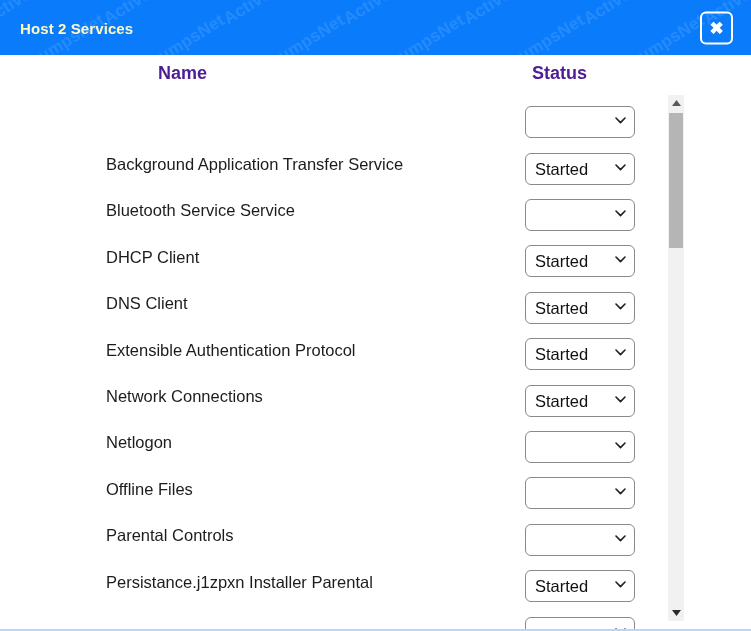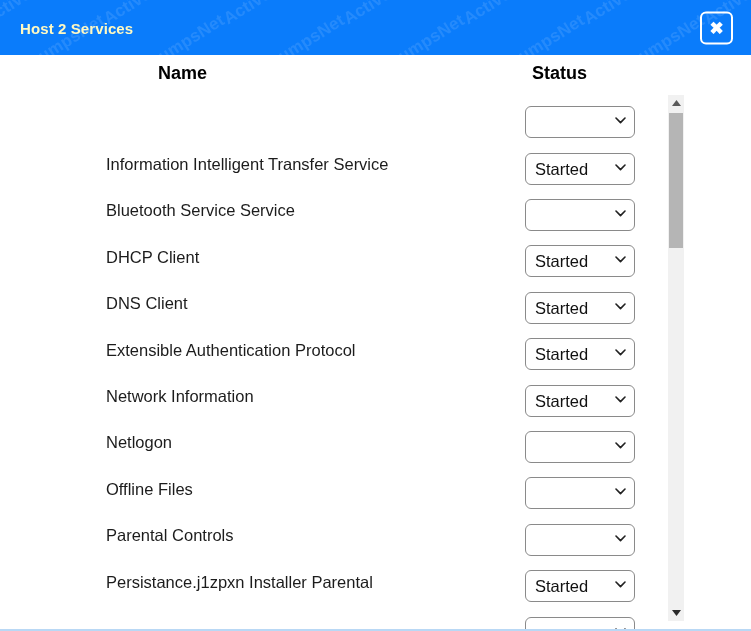--- a/index.html
+++ b/index.html
@@ -106,21 +106,21 @@
     position: absolute;
     top: 0; left: 0;
     width: 668px;
     height: 40px;
   }
   .col-head {
     position: absolute;
     top: 8px;
     font-size: 18px;
     font-weight: bold;
-    color: #000000;
+    color: #4c1d95;
   }
   .col-head.name   { left: 158px; }
   .col-head.status { left: 532px; }
 
   .rows {
     position: absolute;
     top: 40px;
     left: 0;
     width: 668px;
     height: 534px;
@@ -256,21 +256,21 @@
 
     <div class="rows" id="rows-container">
         <div class="svc-row" style="top: 0px;">
           <div class="svc-status-wrap"><span class="sel-shell"><select class="svc-select"><option value=""></option><option value="Started">Started</option><option value="Stopped">Stopped</option></select><span class="sel-chevron">
                 <svg width="11" height="7" viewBox="0 0 11 7">
                   <path d="M1 1 L5.5 5.6 L10 1" stroke="#222" stroke-width="1.6" fill="none" stroke-linecap="round" stroke-linejoin="round"></path>
                 </svg>
               </span></span></div>
         </div>
         <div class="svc-row" style="top: 46.4px;">
-          <div class="svc-name">Information Intelligent Transfer Service</div>
+          <div class="svc-name">Background Application Transfer Service</div>
           <div class="svc-status-wrap"><span class="sel-shell"><select class="svc-select"><option value=""></option><option value="Started" selected="">Started</option><option value="Stopped">Stopped</option></select><span class="sel-chevron">
                 <svg width="11" height="7" viewBox="0 0 11 7">
                   <path d="M1 1 L5.5 5.6 L10 1" stroke="#222" stroke-width="1.6" fill="none" stroke-linecap="round" stroke-linejoin="round"></path>
                 </svg>
               </span></span></div>
         </div>
         <div class="svc-row" style="top: 92.8px;">
           <div class="svc-name">Bluetooth Service Service</div>
           <div class="svc-status-wrap"><span class="sel-shell"><select class="svc-select"><option value=""></option><option value="Started">Started</option><option value="Stopped">Stopped</option></select><span class="sel-chevron">
                 <svg width="11" height="7" viewBox="0 0 11 7">
@@ -296,21 +296,21 @@
         </div>
         <div class="svc-row" style="top: 232px;">
           <div class="svc-name">Extensible Authentication Protocol</div>
           <div class="svc-status-wrap"><span class="sel-shell"><select class="svc-select"><option value=""></option><option value="Started" selected="">Started</option><option value="Stopped">Stopped</option></select><span class="sel-chevron">
                 <svg width="11" height="7" viewBox="0 0 11 7">
                   <path d="M1 1 L5.5 5.6 L10 1" stroke="#222" stroke-width="1.6" fill="none" stroke-linecap="round" stroke-linejoin="round"></path>
                 </svg>
               </span></span></div>
         </div>
         <div class="svc-row" style="top: 278.4px;">
-          <div class="svc-name">Network Information</div>
+          <div class="svc-name">Network Connections</div>
           <div class="svc-status-wrap"><span class="sel-shell"><select class="svc-select"><option value=""></option><option value="Started" selected="">Started</option><option value="Stopped">Stopped</option></select><span class="sel-chevron">
                 <svg width="11" height="7" viewBox="0 0 11 7">
                   <path d="M1 1 L5.5 5.6 L10 1" stroke="#222" stroke-width="1.6" fill="none" stroke-linecap="round" stroke-linejoin="round"></path>
                 </svg>
               </span></span></div>
         </div>
         <div class="svc-row" style="top: 324.8px;">
           <div class="svc-name">Netlogon</div>
           <div class="svc-status-wrap"><span class="sel-shell"><select class="svc-select"><option value=""></option><option value="Started">Started</option><option value="Stopped">Stopped</option></select><span class="sel-chevron">
                 <svg width="11" height="7" viewBox="0 0 11 7">

